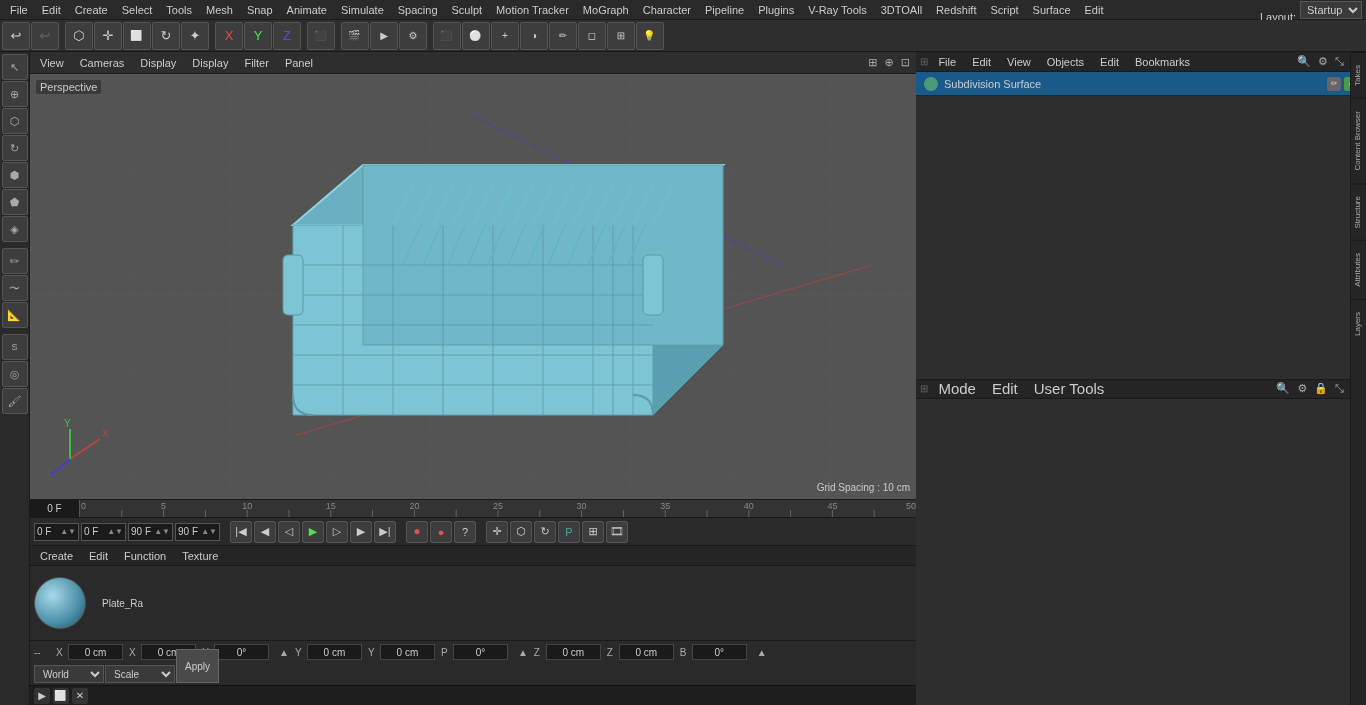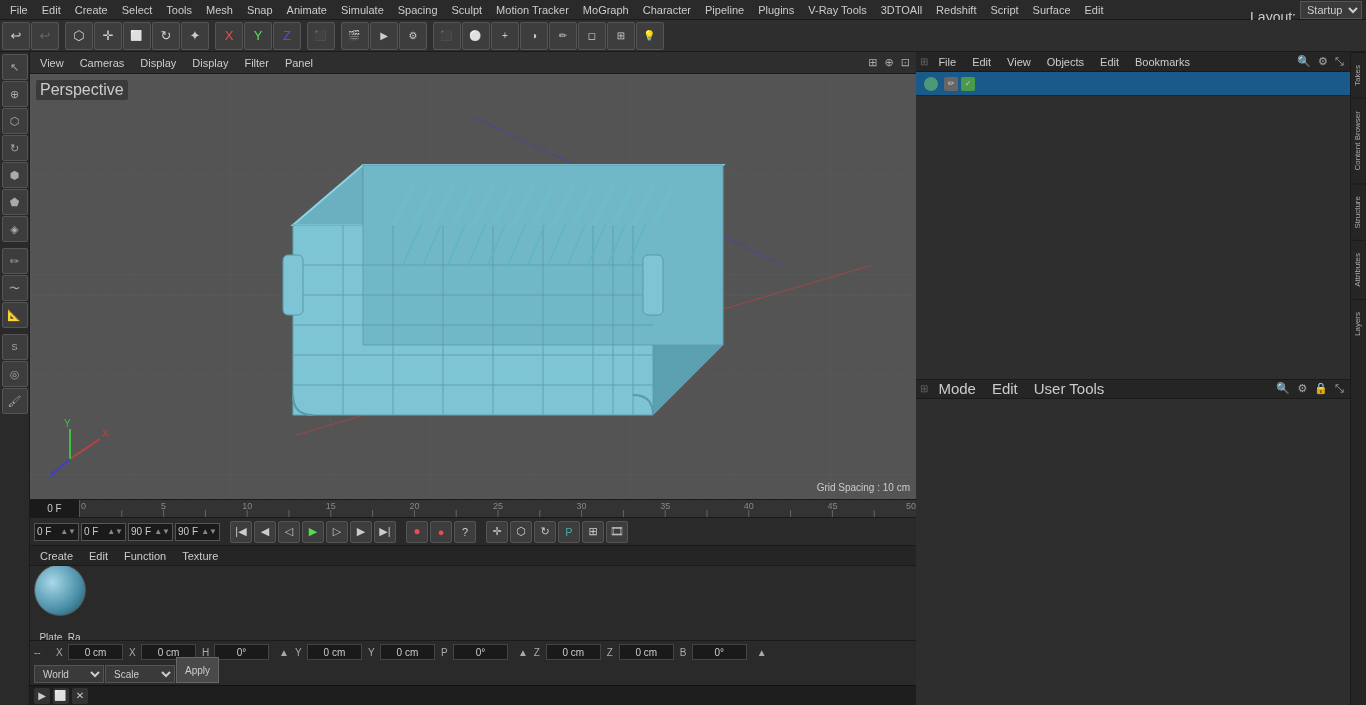--- a/index.html
+++ b/index.html
@@ -2,21 +2,21 @@
 <html><head>
   <meta charset="utf-8">
   <style>
     * { margin: 0; padding: 0; box-sizing: border-box; }
     body { width: 1366px; height: 705px; overflow: hidden; background: #3a3a3a; font-family: Arial, sans-serif; font-size: 11px; color: #ccc; user-select: none; }
 
     
     #menu-bar { display: flex; align-items: center; height: 20px; background: #2a2a2a; border-bottom: 1px solid #1a1a1a; padding: 0 4px; gap: 2px; }
     .menu-item { padding: 2px 6px; color: #ccc; font-size: 11px; cursor: pointer; white-space: nowrap; }
     #layout-section { margin-left: auto; display: flex; align-items: center; gap: 4px; }
-    #layout-label { color: #ccc; font-size: 14px; margin-top: 15px; }
+    #layout-label { color: #ccc; font-size: 11px; margin-top: 15px; }
     #layout-select { background: #3a3a3a; color: #ccc; border: 1px solid #555; font-size: 11px; padding: 1px 2px; }
 
     
     #toolbar { display: flex; align-items: center; height: 32px; background: #2e2e2e; border-bottom: 1px solid #1a1a1a; padding: 0 2px; gap: 1px; }
     .toolbar-btn { width: 28px; height: 28px; background: #3d3d3d; border: 1px solid #555; border-radius: 2px; display: flex; align-items: center; justify-content: center; cursor: pointer; color: #ccc; font-size: 13px; }
     .toolbar-separator { width: 4px; height: 28px; }
     .toolbar-group { display: flex; gap: 1px; }
 
     
     #left-panel { width: 30px; background: #2a2a2a; border-right: 1px solid #1a1a1a; display: flex; flex-direction: column; align-items: center; padding: 2px 0; gap: 1px; overflow: hidden; }
@@ -31,21 +31,21 @@
     #vp-icons { margin-left: auto; display: flex; gap: 3px; }
     .vp-icon { color: #aaa; font-size: 11px; cursor: pointer; padding: 1px 2px; }
 
     
     #viewport { flex: 1; background: #545454; position: relative; overflow: hidden; }
 
     
     #grid-bg { position: absolute; top: 0; left: 0; width: 100%; height: 100%; }
 
     
-    #perspective-label { position: absolute; top: 6px; left: 6px; color: #ccc; font-size: 16px; background: rgba(0,0,0,0.3); padding: 1px 4px; border-radius: 2px; }
+    #perspective-label { position: absolute; top: 6px; left: 6px; color: #ccc; font-size: 11px; background: rgba(0,0,0,0.3); padding: 1px 4px; border-radius: 2px; }
 
     
     #grid-spacing { position: absolute; bottom: 6px; right: 6px; color: #ccc; font-size: 10px; }
 
     
     #object-svg { position: absolute; top: 50%; left: 50%; transform: translate(-50%, -45%); }
 
     
     #axes { position: absolute; bottom: 20px; left: 20px; }
 
@@ -75,34 +75,34 @@
 
     
     #attr-content { height: 120px; background: #2e2e2e; overflow-y: auto; }
     .right-tab { width: 16px; padding: 12px 2px; color: #aaa; font-size: 9px; writing-mode: vertical-rl; text-orientation: mixed; transform: rotate(180deg); cursor: pointer; border-bottom: 1px solid #1a1a1a; text-align: center; }
 
     
     #bottom-panel { height: 95px; background: #2a2a2a; border-top: 1px solid #1a1a1a; display: flex; flex-direction: column; }
     #mat-header { height: 20px; background: #252525; border-bottom: 1px solid #1a1a1a; display: flex; align-items: center; padding: 0 4px; gap: 4px; }
     .mat-menu { padding: 1px 6px; color: #ccc; font-size: 11px; cursor: pointer; }
     #mat-content { flex: 1; display: flex; align-items: center; padding: 4px; gap: 6px; overflow-x: auto; }
-    .mat-item { display: flex; flex-direction: column; align-items: center; gap: 16px; cursor: pointer; }
+    .mat-item { display: flex; flex-direction: row; align-items: center; gap: 16px; cursor: pointer; }
     .mat-ball { width: 52px; height: 52px; border-radius: 50%; background: radial-gradient(circle at 35% 35%, #a8d8e8, #4a8fa8 60%, #1a4a5a); border: 1px solid #555; }
     .mat-label { color: #ccc; font-size: 10px; text-align: center; max-width: 60px; overflow: hidden; text-overflow: ellipsis; white-space: nowrap; }
 
     
     #status-bar { height: 20px; background: #1e1e1e; border-top: 1px solid #111; display: flex; align-items: center; padding: 0 4px; gap: 4px; }
     #status-icons { display: flex; gap: 3px; }
     .status-icon { width: 16px; height: 16px; background: #333; border-radius: 2px; display: flex; align-items: center; justify-content: center; font-size: 10px; cursor: pointer; }
     #status-text { flex: 1; color: #999; font-size: 10px; overflow: hidden; white-space: nowrap; }
     .coord-group { display: flex; align-items: center; gap: 2px; }
     .coord-label { color: #aaa; font-size: 10px; width: 10px; }
     .coord-field { background: #1a1a1a; border: 1px solid #444; color: #ccc; font-size: 10px; width: 55px; height: 16px; padding: 0 2px; text-align: center; }
     .ws-dropdown { background: #3a3a3a; border: 1px solid #555; color: #ccc; font-size: 10px; height: 18px; padding: 0 4px; min-width: 70px; }
-    .ws-apply { background: #4a4a4a; border: 1px solid #666; color: #ccc; font-size: 10px; height: 26px; padding: 0 8px; cursor: pointer; }
+    .ws-apply { background: #4a4a4a; border: 1px solid #666; color: #ccc; font-size: 10px; height: 34px; padding: 0 8px; cursor: pointer; }
 
     
     #timeline-row { height: 18px; background: #2a2a2a; border-top: 1px solid #1a1a1a; display: flex; align-items: center; overflow: hidden; position: relative; }
     #timeline-track { flex: 1; height: 18px; background: #333; position: relative; overflow: hidden; }
     #frame-counter-small { width: 50px; background: #1a1a1a; border-right: 1px solid #555; height: 18px; display: flex; align-items: center; justify-content: center; color: #ccc; font-size: 10px; }
 
     
     #app { width: 1366px; height: 705px; display: flex; flex-direction: column; overflow: hidden; position: relative; }
     #content-row { flex: 1; display: flex; min-height: 0; }
     #left-side { display: flex; flex-direction: column; min-width: 0; flex: 1; }
@@ -518,20 +518,21 @@
           <span class="vp-icon">🔍</span>
           <span class="vp-icon">⚙</span>
           <span class="vp-icon">⤡</span>
           <span class="vp-icon">✕</span>
         </div>
       </div>
 
       <div id="obj-list" style="height:260px">
         <div class="obj-row obj-row-selected">
           <div class="obj-dot" style="background:#4a9a7a"></div>
+          <span class="obj-name">Subdivision Surface</span>
           <div class="obj-icons">
             <div class="obj-icon-sm" style="background:#666">✏</div>
             <div class="obj-icon-sm" style="background:#4a9a4a">✓</div>
           </div>
         </div>
       </div>
 
       <div id="attr-header">
         <span style="color:#666;font-size:10px">⊞</span>
         <span class="attr-menu">Mode</span>

